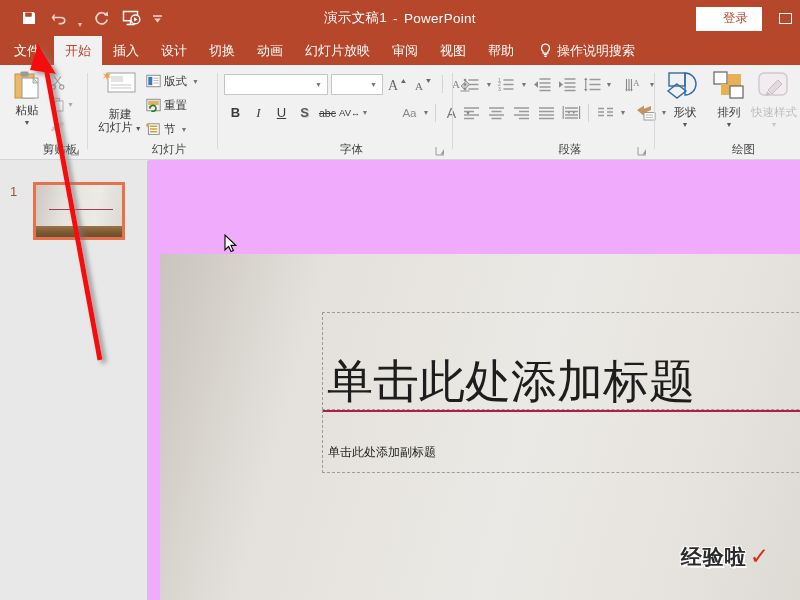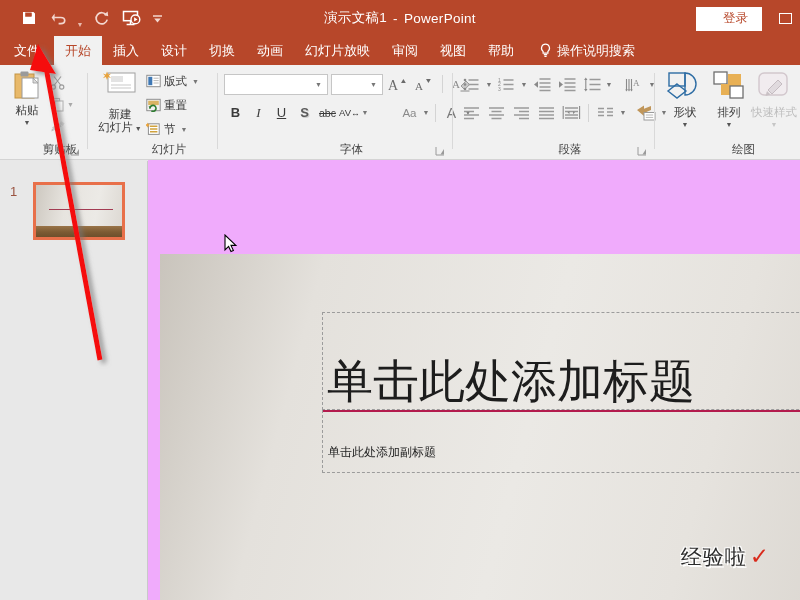--- a/index.html
+++ b/index.html
@@ -216,21 +216,21 @@
 
   
   .annot { position: absolute; left: 0; top: 0; width: 800px; height: 600px; pointer-events: none; }
 
   
   .watermark {
     position: absolute; left: 655px; top: 543px; width: 140px; height: 52px;
     text-align: center;
   }
   .wm1 {
-    font-size: 21px; font-weight: normal; color: #2b2b2b; letter-spacing: 1px;
+    font-size: 21px; font-weight: bold; color: #2b2b2b; letter-spacing: 1px;
     text-shadow: 1.5px 1.5px 0 #ffffff, -1px -1px 0 #ffffff, 1px -1px 0 #ffffff, -1px 1px 0 #ffffff;
     display: inline-block;
   }
   .wm-check { color: #d92b1c; font-size: 23px; font-weight: bold; margin-left: 3px; }
   .wm2 {
     font-size: 16px; font-weight: bold; color: #2b2b2b; letter-spacing: -0.3px;
     text-shadow: 1.5px 1.5px 0 #ffffff, -1px -1px 0 #ffffff, 1px -1px 0 #ffffff, -1px 1px 0 #ffffff;
     margin-top: -1px;
   }
 </style>

